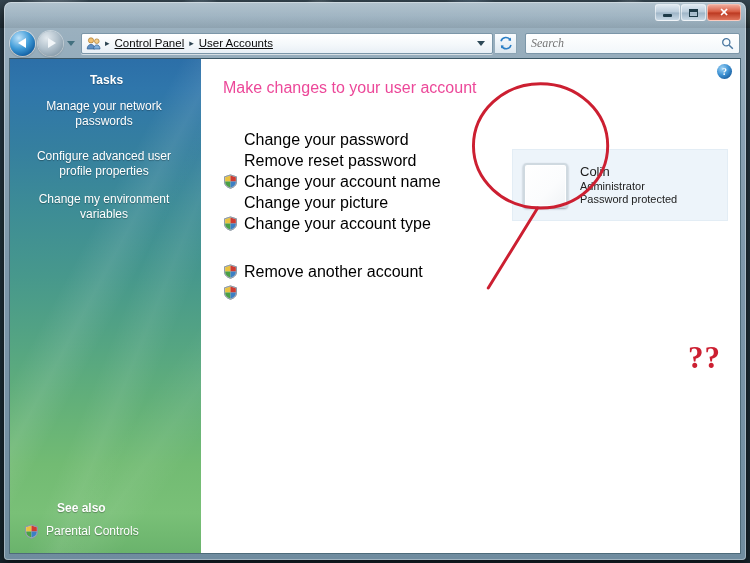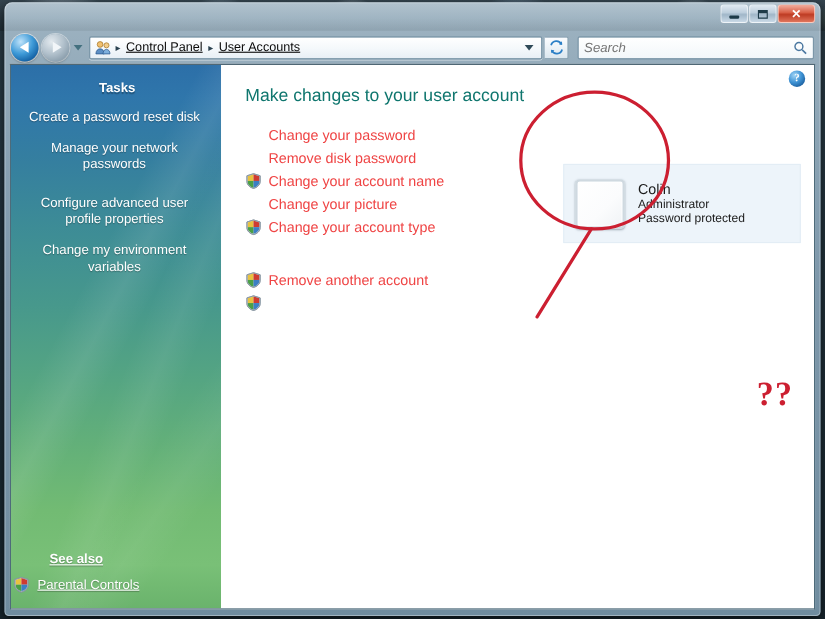--- a/index.html
+++ b/index.html
@@ -113,21 +113,21 @@
     margin-left:-1px;
   }
   #searchbox{
     flex:0 0 215px; height:21px; margin-left:5px;
     background:linear-gradient(180deg,#ffffff,#f2f7fa);
     border:1px solid #7b96a8; border-radius:2px;
     display:flex;align-items:center; padding:0 5px;
   }
   #searchbox input{
     flex:1; border:none; outline:none; background:transparent;
-    font-family:Liberation Sans, sans-serif; font-style:italic;
+    font-family:Liberation Serif, serif; font-style:italic;
     font-size:12px; color:#6d6d6d;
   }
 
   
   #client{
     position:absolute; left:5px; top:56px; right:5px; bottom:6px;
     background:#fff; border:1px solid #4e6b7a; border-top-color:#3c5765;
     overflow:hidden; display:flex;
   }
 
@@ -153,21 +153,21 @@
     font-size:12px; font-weight:bold; color:#ffffff; margin-bottom:12px;
     text-shadow:0 1px 1px rgba(0,0,0,.30);
   }
   .sb-link{
     display:block; font-size:12px; line-height:15px; color:#ffffff;
     margin-bottom:13px; text-shadow:0 1px 1px rgba(0,0,0,.30);
     cursor:pointer; max-width:160px;
   }
   .sb-gap{ height:7px; }
   #seealso{
-    position:absolute; left:2px; bottom:14px; z-index:2;text-decoration:underline;
+    position:absolute; left:14px; bottom:14px; z-index:2;
   }
   #seealso .sb-head{ margin-bottom:9px; }
   .sb-row{ display:flex; align-items:center; gap:7px; }
 
   
   .shield{ display:inline-block; width:15px; height:15px; position:relative; flex:0 0 auto;}
   .shield svg{ display:block; }
 
   
   #content{
@@ -177,28 +177,28 @@
   #helpbtn{
     position:absolute; right:8px; top:5px; width:15px; height:15px;
     border-radius:50%;
     background:radial-gradient(circle at 35% 30%, #9fd3f5 0%, #3f93d4 45%, #1b5e9e 80%, #114b82 100%);
     box-shadow:0 0 0 1px rgba(255,255,255,.6);
     color:#fff; font-size:10px; font-weight:bold;
     display:flex; align-items:center; justify-content:center;
     font-family:"Liberation Serif", serif;
   }
   #heading{
-    font-size:16px; color:#0f766e; font-weight:normal;
-    margin:0 0 15px 22px;
+    font-size:16px; color:#ec4899; font-weight:normal;
+    margin:0 0 32px 22px;
   }
   #linklist{ margin-left:22px; }
   .lrow{ display:flex; align-items:center; gap:6px; height:21px; }
   .lrow .sp{ width:15px; flex:0 0 15px; }
   .clink{
-    font-size:13px; color:#ef4444; cursor:pointer;
+    font-size:16px; color:#000000; cursor:pointer;
   }
   .grp-gap{ height:27px; }
 
   
   #acct{
     position:absolute; left:311px; top:90px; width:216px; height:72px;
     background:#edf4fa; border:1px solid #e3edf5;
     display:flex; align-items:center; padding-left:10px; gap:12px;
   }
   #avatar{
@@ -282,21 +282,20 @@
         <line x1="8.2" y1="8.2" x2="11.8" y2="11.8" stroke="#4a77a0" stroke-width="1.5"></line>
       </svg>
     </div>
   </div>
 
   <div id="client">
 
     <div id="sidebar">
       <div class="sb-head">Tasks</div>
 
-      <span class="sb-link">Create a password reset disk</span>
       <span class="sb-link">Manage your network passwords</span>
       <div class="sb-gap"></div>
       <span class="sb-link">Configure advanced user profile properties</span>
       <span class="sb-link">Change my environment variables</span>
 
       <div id="seealso">
         <div class="sb-head">See also</div>
         <div class="sb-row">
           <span class="shield">
             <svg width="15" height="15" viewBox="0 0 16 16">
@@ -328,21 +327,21 @@
 
       <div id="linklist">
 
         <div class="lrow">
           <span class="sp"></span>
           <span class="clink">Change your password</span>
         </div>
 
         <div class="lrow">
           <span class="sp"></span>
-          <span class="clink">Remove disk password</span>
+          <span class="clink">Remove reset password</span>
         </div>
 
         <div class="lrow">
           <span class="shield">
             <svg width="15" height="15" viewBox="0 0 16 16">
               <path d="M8 1 L14.4 3 V8.2 C14.4 12 11.4 14.3 8 15.2 C4.6 14.3 1.6 12 1.6 8.2 V3 Z" fill="#d8dde2" stroke="#7c8a96" stroke-width=".8"></path>
               <clipPath id="uc1">
                   <path d="M8 1.6 L13.7 3.4 V8.2 C13.7 11.6 11 13.7 8 14.5 C5 13.7 2.3 11.6 2.3 8.2 V3.4 Z"></path>
                 </clipPath>
               <g clip-path="url(#uc1)">

